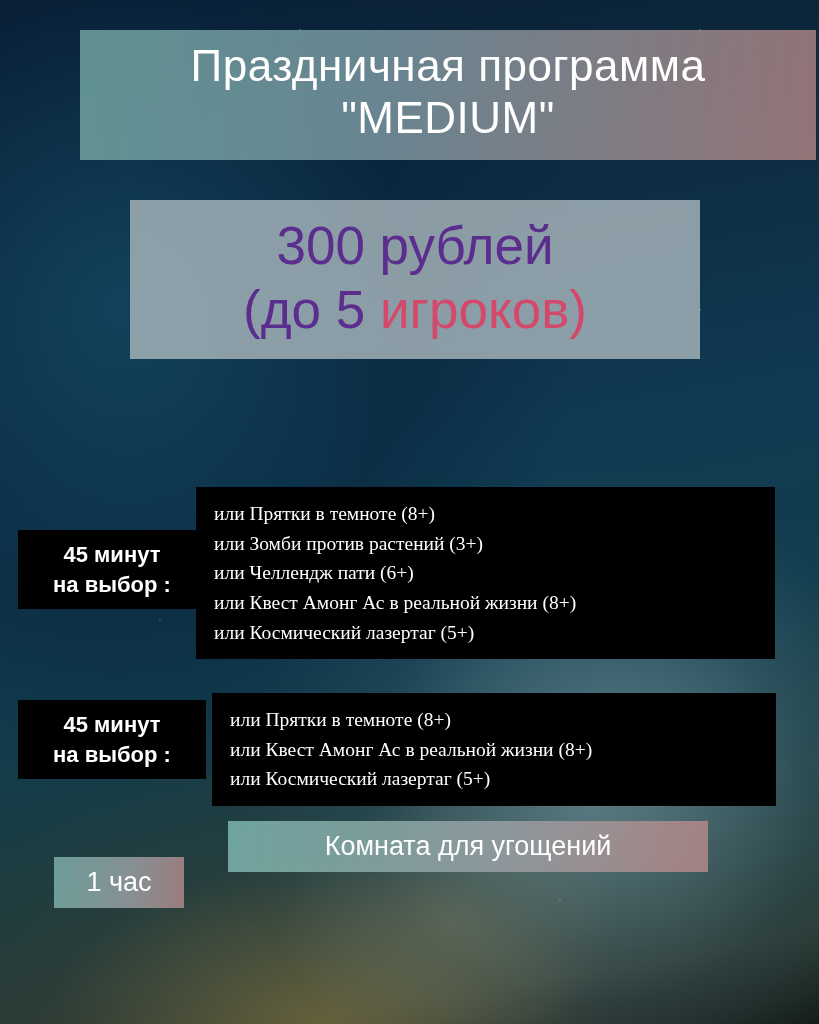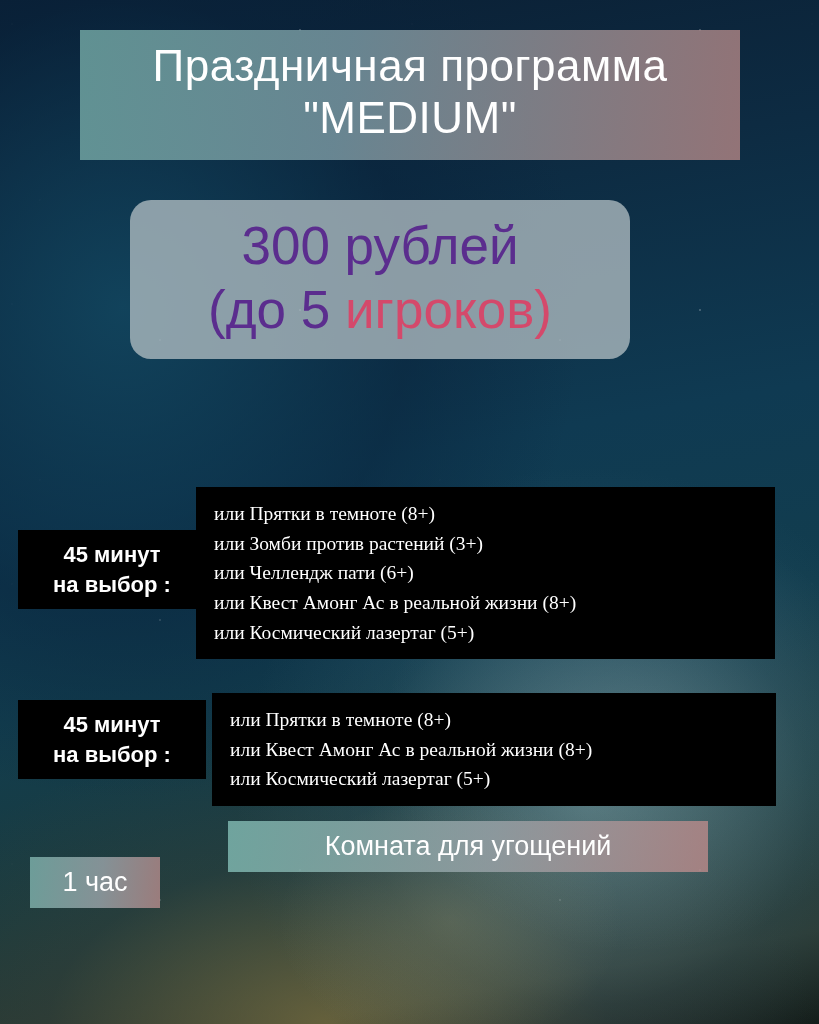--- a/index.html
+++ b/index.html
@@ -68,42 +68,41 @@
   
   .content {
     position: absolute;
     inset: 0;
   }
 
   .title-box {
     position: absolute;
     left: 80px;
     top: 30px;
-    width: 660px;
+    width: 736px;
     padding: 10px 0 16px 0;
     background: linear-gradient(100deg, rgba(108,160,158,0.88) 0%, rgba(120,150,160,0.85) 40%, rgba(170,128,128,0.85) 100%);
     text-align: center;
   }
   .title-line {
     color: #ffffff;
     font-size: 44px;
     line-height: 1.18;
     font-weight: 400;
     letter-spacing: 0.5px;
   }
 
   .price-box {
     position: absolute;
     left: 130px;
     top: 200px;
-    width: 500px;
+    width: 570px;
     padding: 14px 0 18px 0;
     background: rgba(175,189,193,0.78);
     text-align: center;
-    border-radius: 21px;
   }
   .price-line {
     font-size: 53px;
     line-height: 1.20;
     font-weight: 400;
     white-space: nowrap;
   }
   .c-purple { color: #5b2d8e; }
   .c-pink   { color: #d4496b; }
   .c-blue   { color: #2f5fa8; }
@@ -129,21 +128,21 @@
   }
   .slot-options div { white-space: nowrap; font-family: Liberation Serif, serif; }
 
   #slot1-label { left: 18px; top: 530px; width: 160px; }
   #slot1-options { left: 196px; top: 487px; width: 545px; }
   #slot2-label { left: 18px; top: 700px; width: 160px; }
   #slot2-options { left: 212px; top: 693px; width: 530px; }
 
   .hour-box {
     position: absolute;
-    left: 30px;
+    left: 54px;
     top: 857px;
     width: 130px;
     padding: 10px 0;
     text-align: center;
     background: linear-gradient(95deg, rgba(120,170,165,0.88) 0%, rgba(150,160,165,0.85) 55%, rgba(175,135,135,0.85) 100%);
     color: #ffffff;
     font-size: 27px;
   }
   .treat-box {
     position: absolute;

